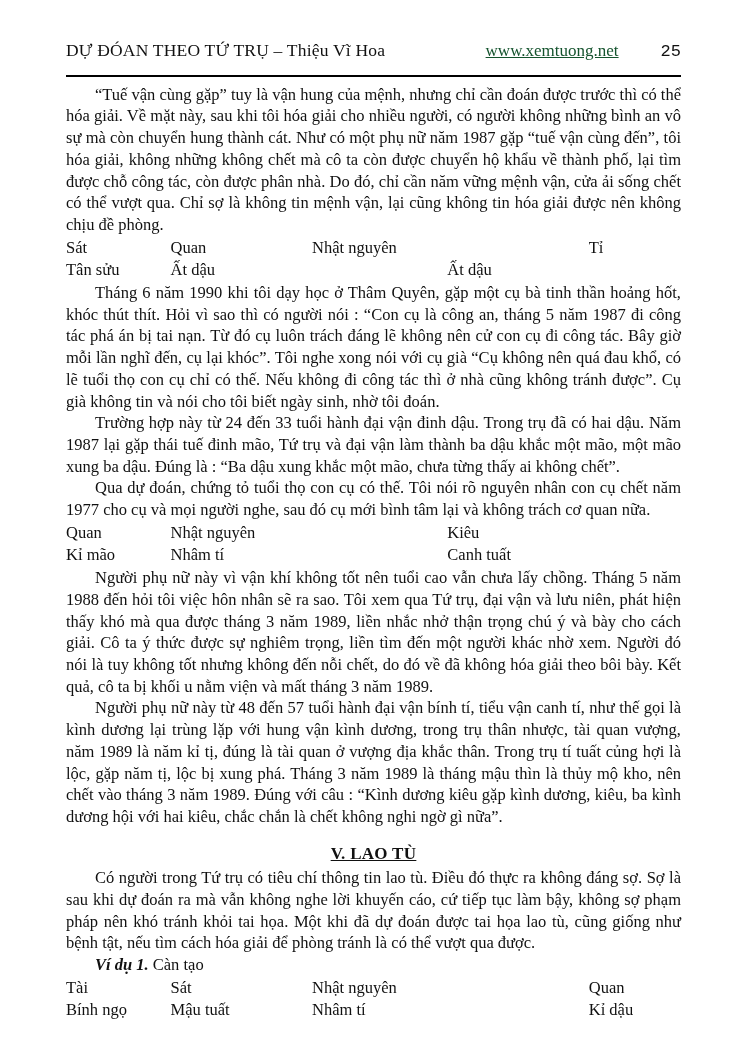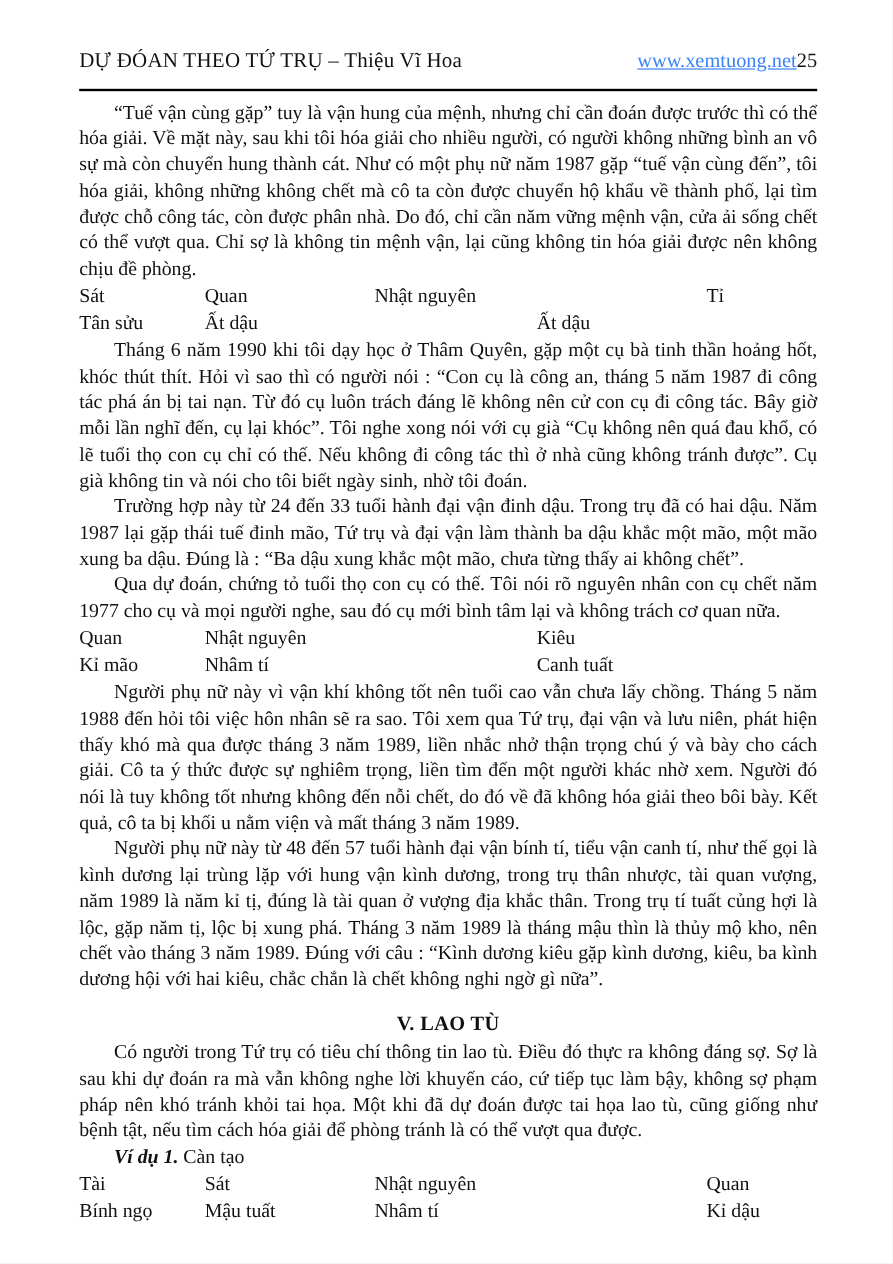--- a/index.html
+++ b/index.html
@@ -30,24 +30,26 @@
   }
   .page-header .title {
     flex: 1;
     font-size: 17.5px;
     letter-spacing: 0.2px;
     white-space: nowrap;
   }
   .page-header .site {
     text-decoration: underline;
     font-size: 17px;
-    color: #3b82f6;
+    color: #14532d;
   }
   .page-header .pagenum {
+    margin-left: 42px;
     font-size: 17px;
+    font-family: Liberation Mono, monospace;
   }
   .para {
     margin: 0;
     text-align: justify;
     text-indent: 29px;
   }
   .example {
     margin: 0;
     text-indent: 29px;
   }
@@ -68,20 +70,21 @@
   .pillar-cell.c1 { width: 17%; }
   .pillar-cell.c2 { width: 23%; }
   .pillar-cell.c3 { width: 45%; }
   .pillar-cell.c4 { width: 15%; }
   .section-heading {
     margin: 15px 0 3px 0;
     text-align: center;
     font-size: 17px;
     font-weight: bold;
     letter-spacing: 0.3px;
+    text-decoration: underline;
   }
 </style>
 </head>
 <body>
 
 <div class="page">
 
   <div class="page-header">
     <span class="title">DỰ ĐÓAN THEO TỨ TRỤ – Thiệu Vĩ Hoa</span>
     <span class="site">www.xemtuong.net</span>

